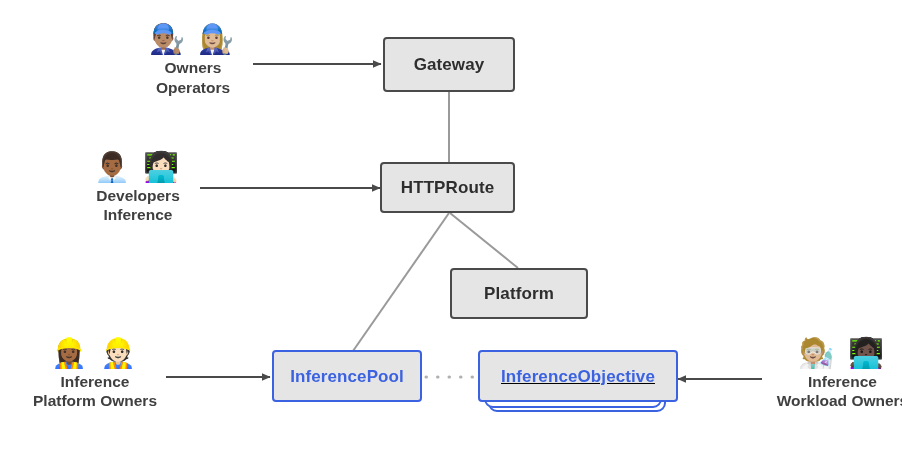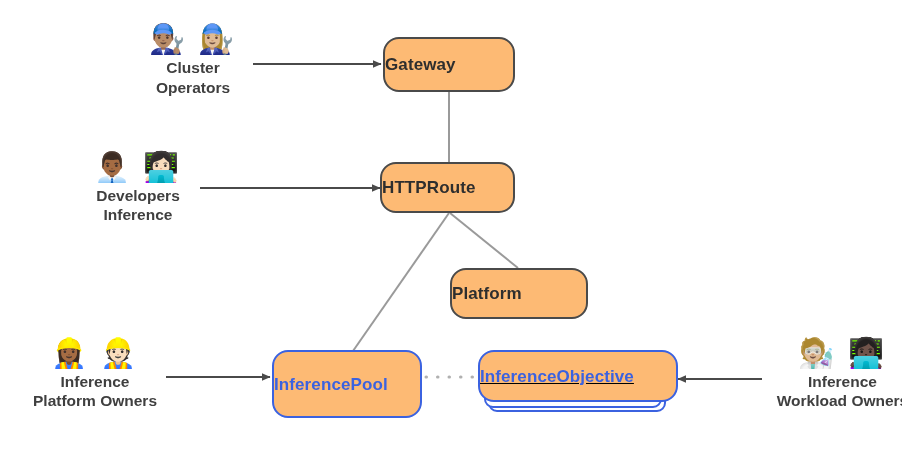--- a/index.html
+++ b/index.html
@@ -25,22 +25,23 @@
     height: 457px;
     pointer-events: none;
   }
 
   
   .node {
     position: absolute;
     box-sizing: border-box;
     display: flex;
     align-items: center;
-    border-radius: 16px;
-    background: #fdba74;
+    justify-content: center;
+    border-radius: 4px;
+    background: #e5e5e5;
     text-align: center;
   }
   .node .node-label {
     font-weight: bold;
     letter-spacing: 0.1px;
     line-height: 1;
   }
   .node.gray {
     border: 2.2px solid #4a4a4a;
   }
@@ -122,33 +123,33 @@
   </div>
 
   <div class="node gray" style="left:380px; top:162px; width:135px; height:51px;">
     <span class="node-label" style="font-size:17px;">HTTPRoute</span>
   </div>
 
   <div class="node gray" style="left:450px; top:268px; width:138px; height:51px;">
     <span class="node-label" style="font-size:17px;">Platform</span>
   </div>
 
-  <div class="node blue" style="left:272px; top:350px; width:150px; height:68px;">
+  <div class="node blue" style="left:272px; top:350px; width:150px; height:52px;">
     <span class="node-label" style="font-size:17px;">InferencePool</span>
   </div>
 
   <div class="stack-shadow" style="left:488px; top:360px; width:178px; height:52px;"></div>
   <div class="stack-shadow" style="left:484px; top:356px; width:178px; height:52px;"></div>
   <div class="node blue" style="left:478px; top:350px; width:200px; height:52px;text-decoration:underline;">
     <span class="node-label" style="font-size:17px;">InferenceObjective</span>
   </div>
 
   <div class="persona" style="left:128px; top:22px; width:130px;">
     <div class="emoji-row">👨🏽‍🔧 👩🏼‍🔧</div>
-    <div class="persona-label">Cluster</div>
+    <div class="persona-label">Owners</div>
     <div class="persona-label" style="margin-top:1px;">Operators</div>
   </div>
 
   <div class="persona" style="left:70px; top:150px; width:136px;">
     <div class="emoji-row">👨🏾‍💼 👩🏻‍💻</div>
     <div class="persona-label">Developers</div>
     <div class="persona-label" style="margin-top:0;">Inference</div>
   </div>
 
   <div class="persona" style="left:10px; top:336px; width:170px;">

